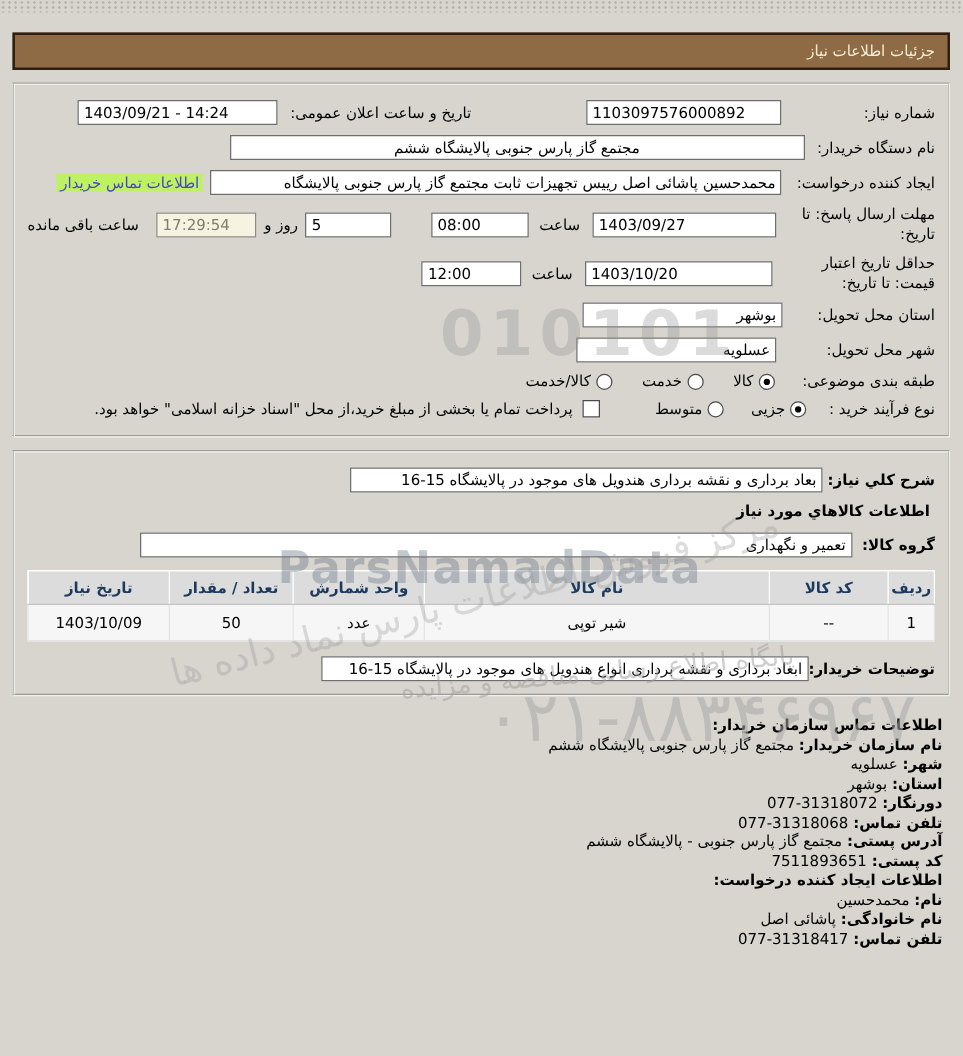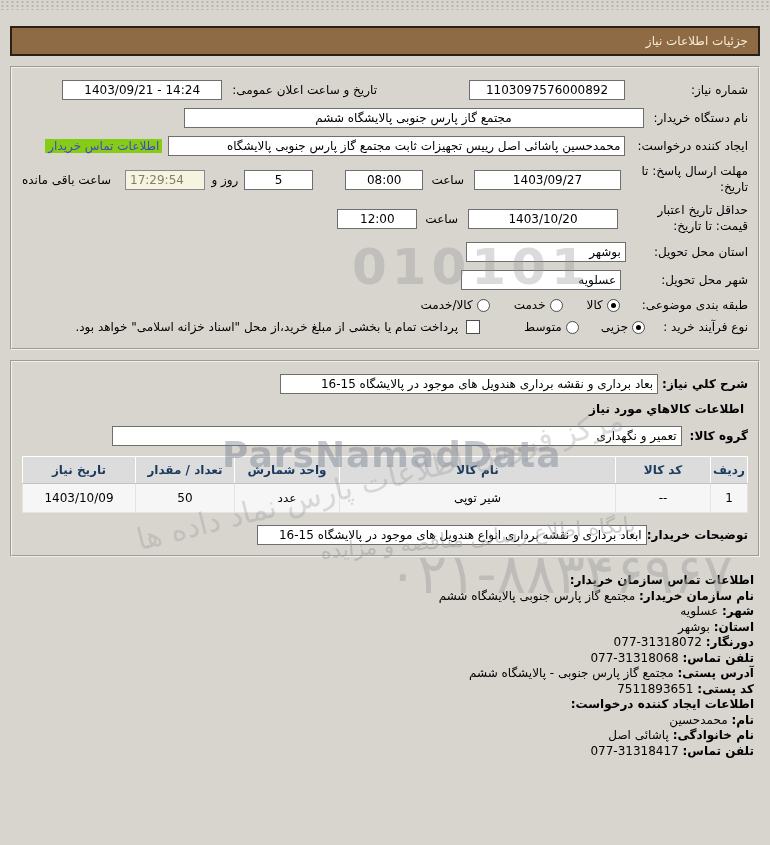--- a/index.html
+++ b/index.html
@@ -14,29 +14,29 @@
     background-size:5px 4px;}
   .titlebar{margin:0 10px;height:26px;line-height:26px;background:#8e6b44;
     border:2px solid #2c2014;color:#f4edd6;padding-right:10px;font-size:12px;}
   .panel{margin:10px 10px 0;border:2px groove #efefec;padding:12px 10px 6px;background:#d8d5cf;}
   .frow{display:flex;align-items:center;margin-bottom:8px;}
   .lbl{white-space:nowrap}
   .lbl2{width:124px;line-height:1.3;white-space:normal}
   .b{font-weight:bold}
   .vbox{background:#fff;border:1px solid #6e6e6e;height:18px;line-height:18px;
     padding:0 4px;overflow:hidden;white-space:nowrap;box-sizing:content-box;}
-  .ctr{text-align:center}
+  .ctr{text-align:left}
   .timer{background:#f6f3e1;color:#80806a;border:1px solid #8a8a8a;text-align:left}
   .radio{display:inline-block;width:11px;height:11px;border-radius:50%;
     background:#fff;border:1px solid #4c4c4c;vertical-align:middle;margin-left:4px;flex:none}
   .radio.on::after{content:"";display:block;width:5px;height:5px;margin:3px;
     border-radius:50%;background:#000}
   .chk{display:inline-block;width:12px;height:12px;background:#fff;
     border:1px solid #4c4c4c;vertical-align:middle;flex:none}
-  .link{color:#4a43c8;background:#84cc16;padding:0 3px;cursor:pointer;white-space:nowrap}
+  .link{color:#4a43c8;background:#bef264;padding:0 3px;cursor:pointer;white-space:nowrap}
   table.goods{width:100%;border-collapse:collapse;margin:10px 0 12px;font-size:12px;
     border:1px solid #b2b2b2;background:#fff}
   table.goods th{background:#dcdcdc;color:#1c3a5e;font-weight:bold;height:24px;
     border:1px solid #fff;border-bottom:1px solid #c3c3c3;text-align:center}
   table.goods td{background:#f6f6f6;height:26px;text-align:center;border:1px solid #e4e4e4}
   .heading{font-weight:bold;margin:2px 4px 10px 0}
   .contact{margin:16px 16px 4px 0;line-height:15.5px}
   .cline b{font-weight:bold}
   .wm{position:absolute;pointer-events:none;z-index:9;white-space:nowrap}
   #wm-digits{top:238px;left:352px;font-size:50px;font-weight:bold;

